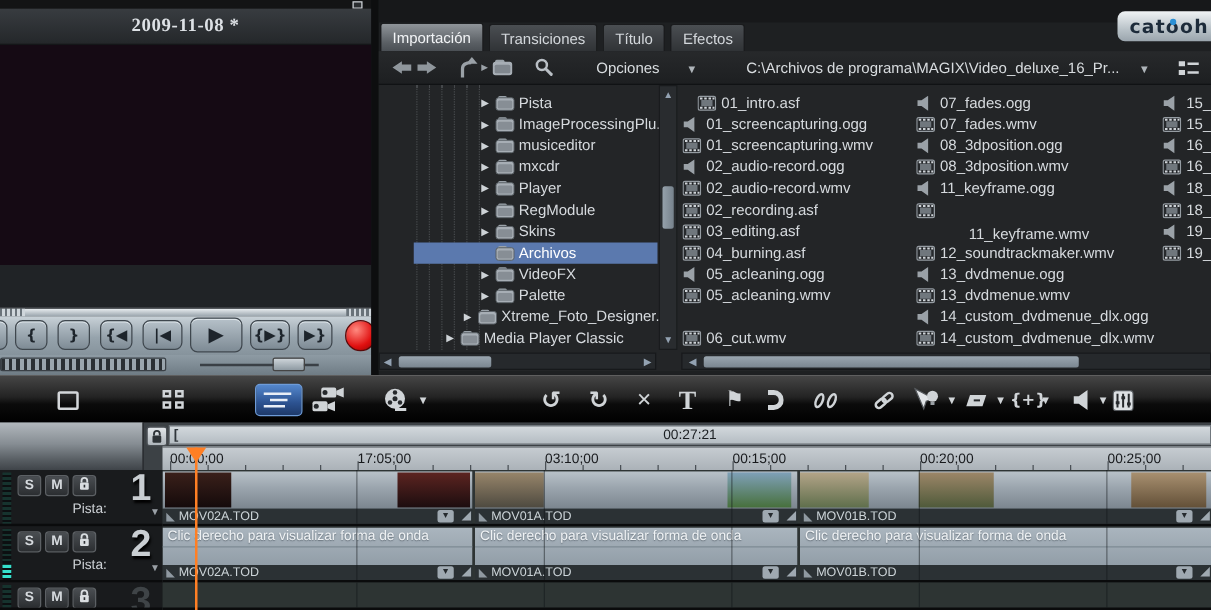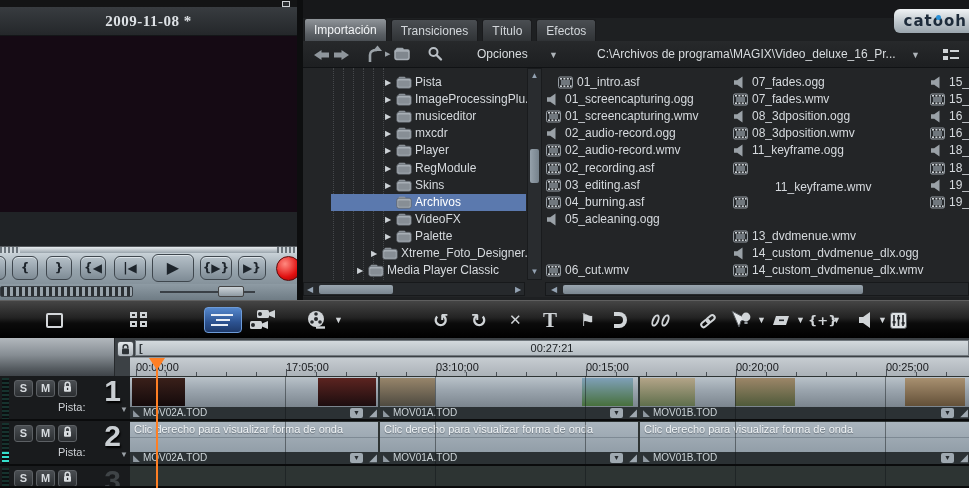--- a/index.html
+++ b/index.html
@@ -397,20 +397,37 @@
               </g>
             </svg></span>
           <span class="lbl" style="left: 262px;">04_burning.asf</span>
         </div>
         <div class="frow" style="left: 0px; top: 143px; width: 666px;">
           <span class="icob" style="left: 243px;"><svg width="13" height="13" viewBox="0 0 13 13">
               <path d="M1 4.2h3.2L9.5 0.5v12L4.2 8.8H1z" fill="#9aa1a7"></path>
             </svg></span>
           <span class="lbl" style="left: 262px;">05_acleaning.ogg</span>
         </div>
+        <div class="frow" style="left: 0px; top: 160px; width: 666px;">
+          <span class="icob" style="left: 243px;"><svg width="15" height="13" viewBox="0 0 15 13">
+              <rect x="0.5" y="1" width="14" height="11" rx="1.5" fill="#26292c" stroke="#959ca2"></rect>
+              <rect x="3" y="4" width="9" height="5" fill="#70777d"></rect>
+              <g fill="#cfd4d8">
+                <rect x="2" y="2" width="2" height="1.6"></rect>
+                <rect x="5.4" y="2" width="2" height="1.6"></rect>
+                <rect x="8.8" y="2" width="2" height="1.6"></rect>
+                <rect x="12" y="2" width="1.6" height="1.6"></rect>
+                <rect x="2" y="9.4" width="2" height="1.6"></rect>
+                <rect x="5.4" y="9.4" width="2" height="1.6"></rect>
+                <rect x="8.8" y="9.4" width="2" height="1.6"></rect>
+                <rect x="12" y="9.4" width="1.6" height="1.6"></rect>
+              </g>
+            </svg></span>
+          <span class="lbl" style="left: 262px;">05_acleaning.wmv</span>
+        </div>
         <div class="frow" style="left: 0px; top: 194px; width: 666px;">
           <span class="icob" style="left: 243px;"><svg width="15" height="13" viewBox="0 0 15 13">
               <rect x="0.5" y="1" width="14" height="11" rx="1.5" fill="#26292c" stroke="#959ca2"></rect>
               <rect x="3" y="4" width="9" height="5" fill="#70777d"></rect>
               <g fill="#cfd4d8">
                 <rect x="2" y="2" width="2" height="1.6"></rect>
                 <rect x="5.4" y="2" width="2" height="1.6"></rect>
                 <rect x="8.8" y="2" width="2" height="1.6"></rect>
                 <rect x="12" y="2" width="1.6" height="1.6"></rect>
                 <rect x="2" y="9.4" width="2" height="1.6"></rect>
@@ -498,20 +515,27 @@
                 <rect x="2" y="2" width="2" height="1.6"></rect>
                 <rect x="5.4" y="2" width="2" height="1.6"></rect>
                 <rect x="8.8" y="2" width="2" height="1.6"></rect>
                 <rect x="12" y="2" width="1.6" height="1.6"></rect>
                 <rect x="2" y="9.4" width="2" height="1.6"></rect>
                 <rect x="5.4" y="9.4" width="2" height="1.6"></rect>
                 <rect x="8.8" y="9.4" width="2" height="1.6"></rect>
                 <rect x="12" y="9.4" width="1.6" height="1.6"></rect>
               </g>
             </svg></span>
+          <span class="lbl" style="left: 449px;">12_soundtrackmaker.wmv</span>
+        </div>
+        <div class="frow" style="left: 0px; top: 143px; width: 666px;">
+          <span class="icob" style="left: 430px;"><svg width="13" height="13" viewBox="0 0 13 13">
+              <path d="M1 4.2h3.2L9.5 0.5v12L4.2 8.8H1z" fill="#9aa1a7"></path>
+            </svg></span>
+          <span class="lbl" style="left: 449px;">13_dvdmenue.ogg</span>
         </div>
         <div class="frow" style="left: 0px; top: 160px; width: 666px;">
           <span class="icob" style="left: 430px;"><svg width="15" height="13" viewBox="0 0 15 13">
               <rect x="0.5" y="1" width="14" height="11" rx="1.5" fill="#26292c" stroke="#959ca2"></rect>
               <rect x="3" y="4" width="9" height="5" fill="#70777d"></rect>
               <g fill="#cfd4d8">
                 <rect x="2" y="2" width="2" height="1.6"></rect>
                 <rect x="5.4" y="2" width="2" height="1.6"></rect>
                 <rect x="8.8" y="2" width="2" height="1.6"></rect>
                 <rect x="12" y="2" width="1.6" height="1.6"></rect>

